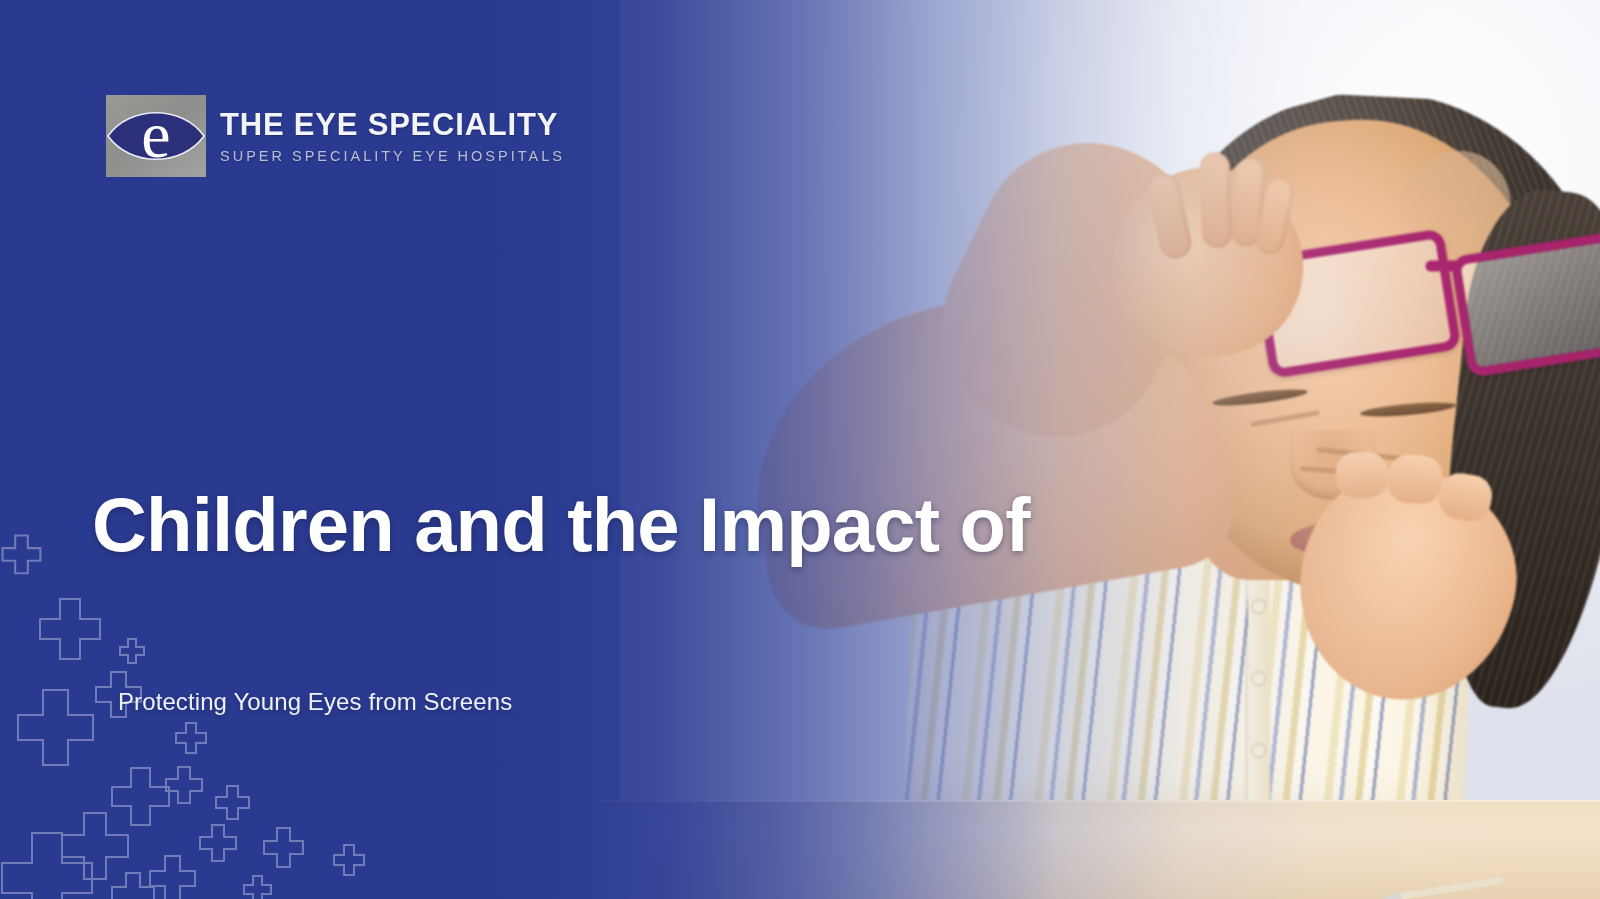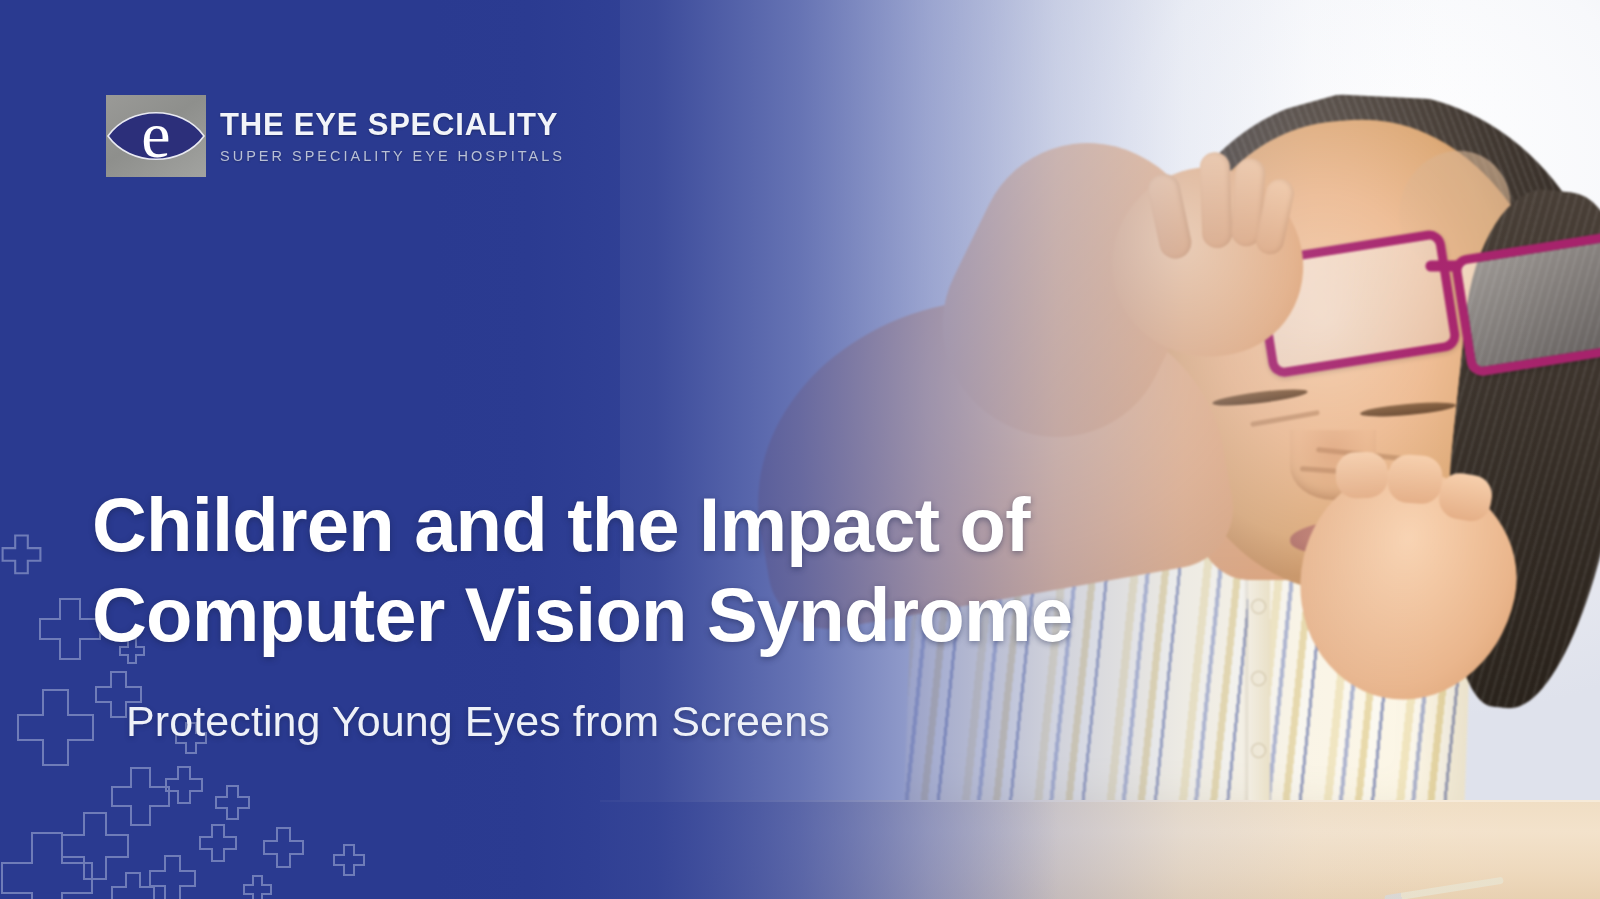--- a/index.html
+++ b/index.html
@@ -308,23 +308,23 @@
     font-weight: bold;
     line-height: 1.19;
     letter-spacing: -0.8px;
     text-shadow: 0 2px 6px rgba(22,30,70,.45);
   }
   .headline h1 .ln { display:block; white-space: nowrap; }
   .subtitle {
     position:absolute;
     left: 110px;
     top: 680px;
-    margin: 16px;
+    margin: 8px;
     color: #eef1f8;
-    font-size: 43px;
+    font-size: 24px;
     font-weight: normal;
     letter-spacing: 0.1px;
     line-height: 1.2;
     white-space: nowrap;
     text-shadow: 0 2px 5px rgba(22,30,70,.40);
   }
 </style>
 </head>
 <body>
 
@@ -427,19 +427,18 @@
     </div>
     <div class="logo-text">
       <div class="logo-title">THE EYE SPECIALITY</div>
       <div class="logo-sub">SUPER SPECIALITY EYE HOSPITALS</div>
     </div>
   </div>
 
   <div class="headline">
     <h1>
       <span class="ln">Children and the Impact of</span>
-      <span class="ln">Computer Vision Syndrome</span>
     </h1>
   </div>
 
   <p class="subtitle">Protecting Young Eyes from Screens</p>
 
 </div>
 
 </body></html>

